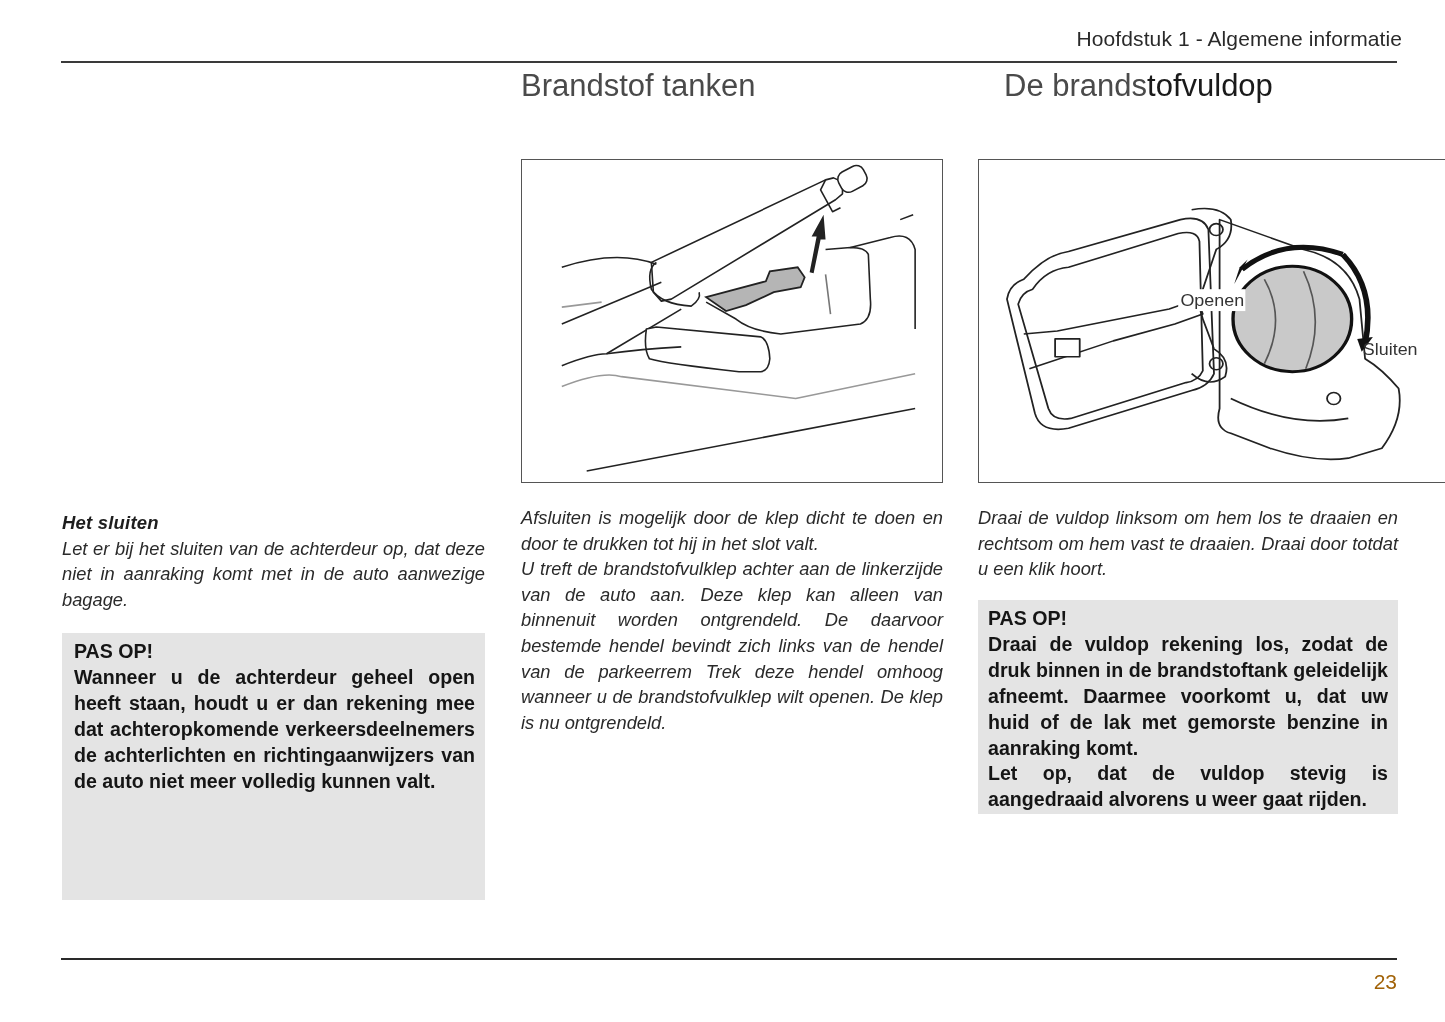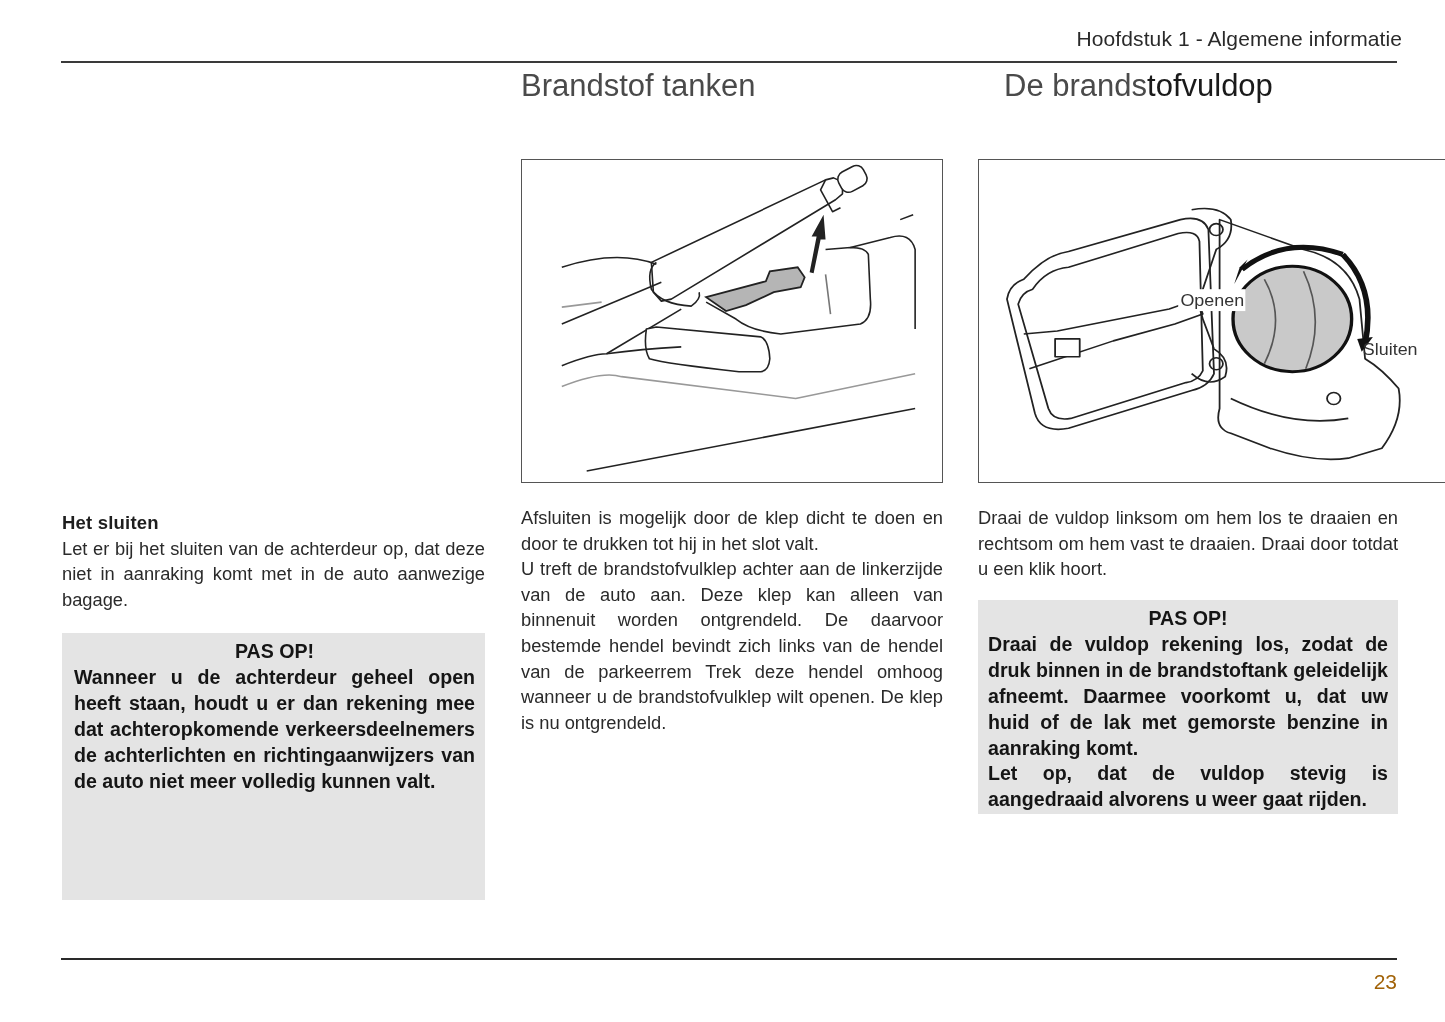--- a/index.html
+++ b/index.html
@@ -15,34 +15,34 @@
   #title-mid { left: 521px; }
   #title-right { left: 1004px; }
   .title-dark { color: #1a1a1a; }
 
   .figure { position: absolute; border: 1.5px solid #555; background: #fff; box-sizing: border-box; }
   #fig-handbrake { left: 521px; top: 159px; width: 422px; height: 324px; }
   #fig-fuelcap { left: 978px; top: 159px; width: 472px; height: 324px; }
   .figure svg { width: 100%; height: 100%; display: block; }
   .fig-label { font-family: "Liberation Sans", sans-serif; font-size: 16px; fill: #333; }
 
-  .col { position: absolute; font-size: 18.3px; line-height: 25.6px; text-align: justify; }
+  .col { position: absolute; font-size: 18.3px; line-height: 25.6px; text-align: justify; font-style: italic; }
   #col-left { left: 62px; top: 510px; width: 423px; }
   #col-mid { left: 521px; top: 505px; width: 422px; }
   #col-right { left: 978px; top: 505px; width: 420px; }
 
   .subhead { font-weight: bold; font-size: 18.5px; letter-spacing: 0.2px; }
   .body-text { margin: 0; color: #2a2a2a; }
   .p-last-left { text-align-last: left; }
 
   .warning { position: absolute; background: #e4e4e4; box-sizing: border-box;
              font-weight: bold; font-size: 19.6px; line-height: 25.9px; color: #151515; text-align: justify; }
   #warn-left { left: 62px; top: 633px; width: 423px; height: 267px; padding: 6px 10px 0 12px; }
   #warn-right { left: 978px; top: 600px; width: 420px; height: 214px; padding: 6px 10px 0 10px; }
-  .warning .w-title { display: block; text-align: center; }
+  .warning .w-title { display: block; text-align: left; }
   .warning .w-line { display: block; }
   .warning .w-last { text-align-last: left; }
 </style>
 </head>
 <body>
 
 <div class="running-head">Hoofdstuk 1 - Algemene informatie</div>
 <div class="top-rule"></div>
 
 <h1 class="section-title" id="title-mid">Brandstof tanken</h1>

